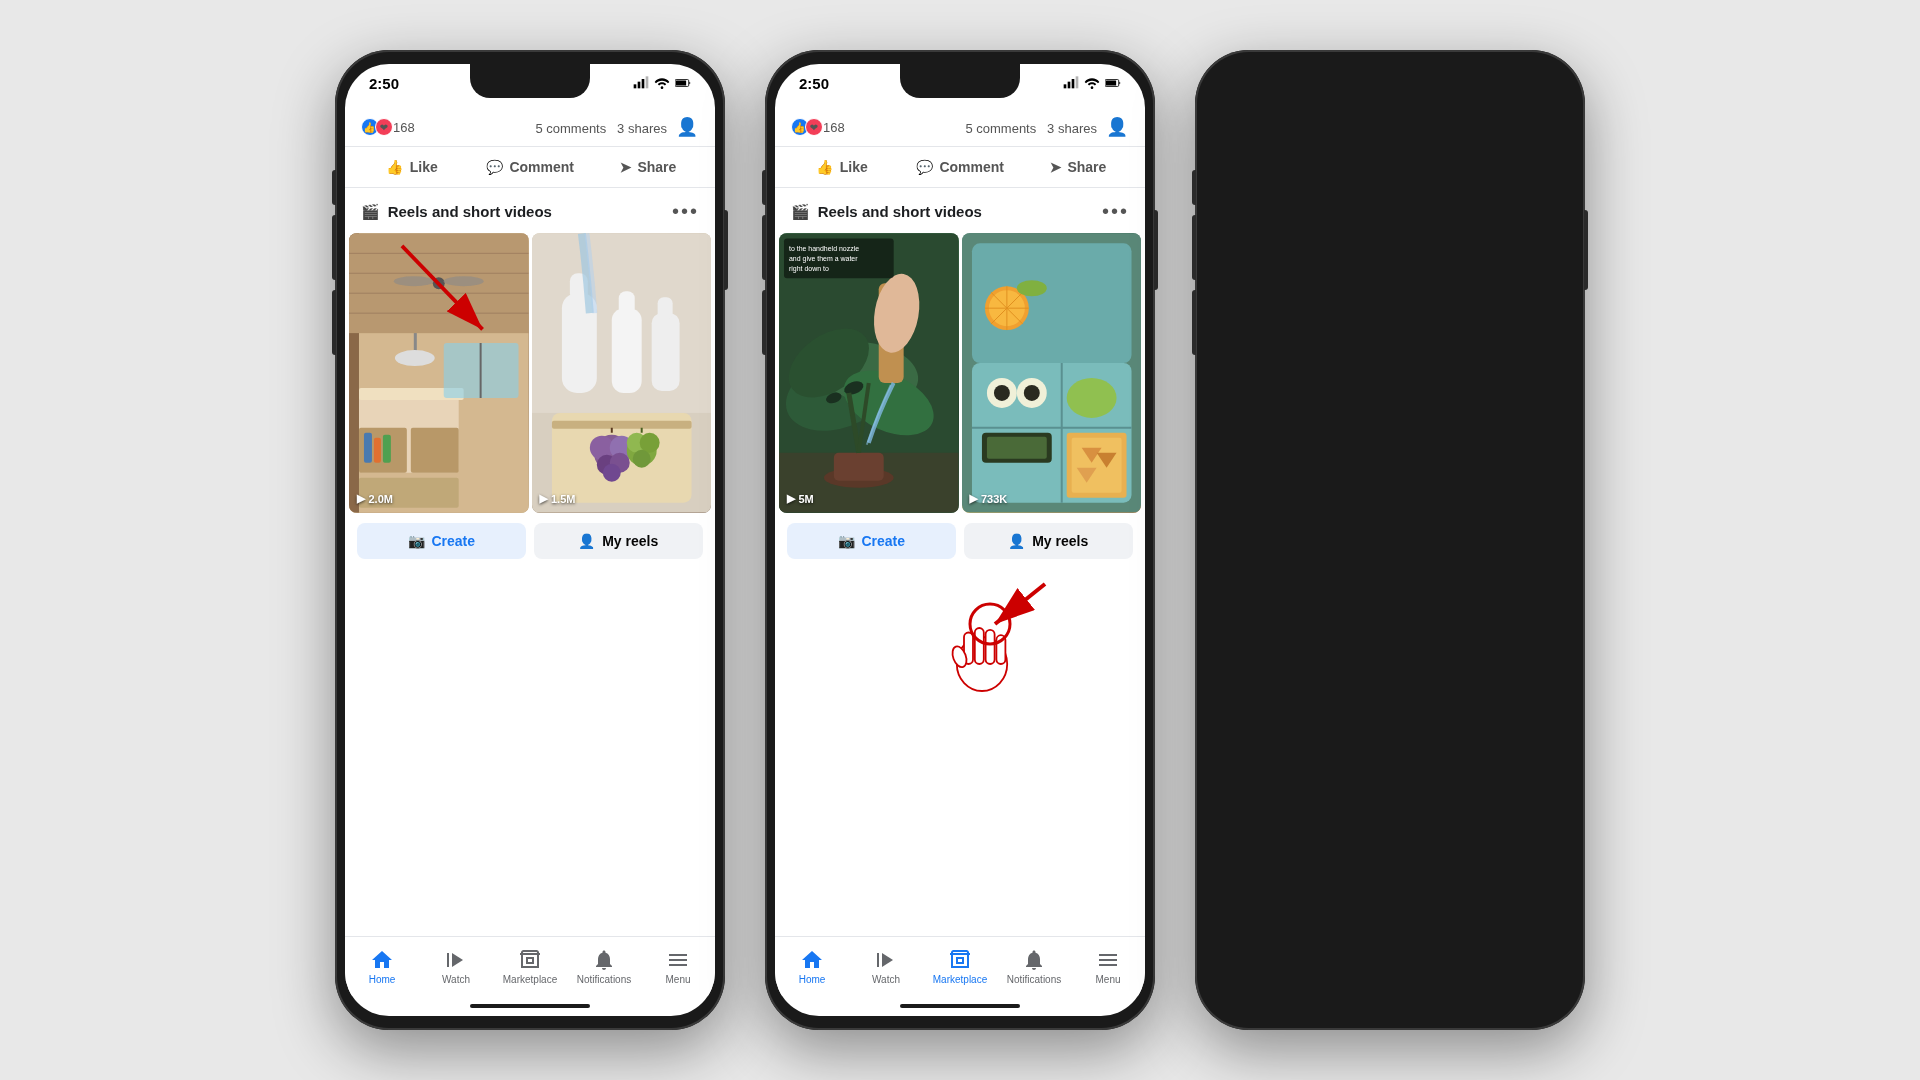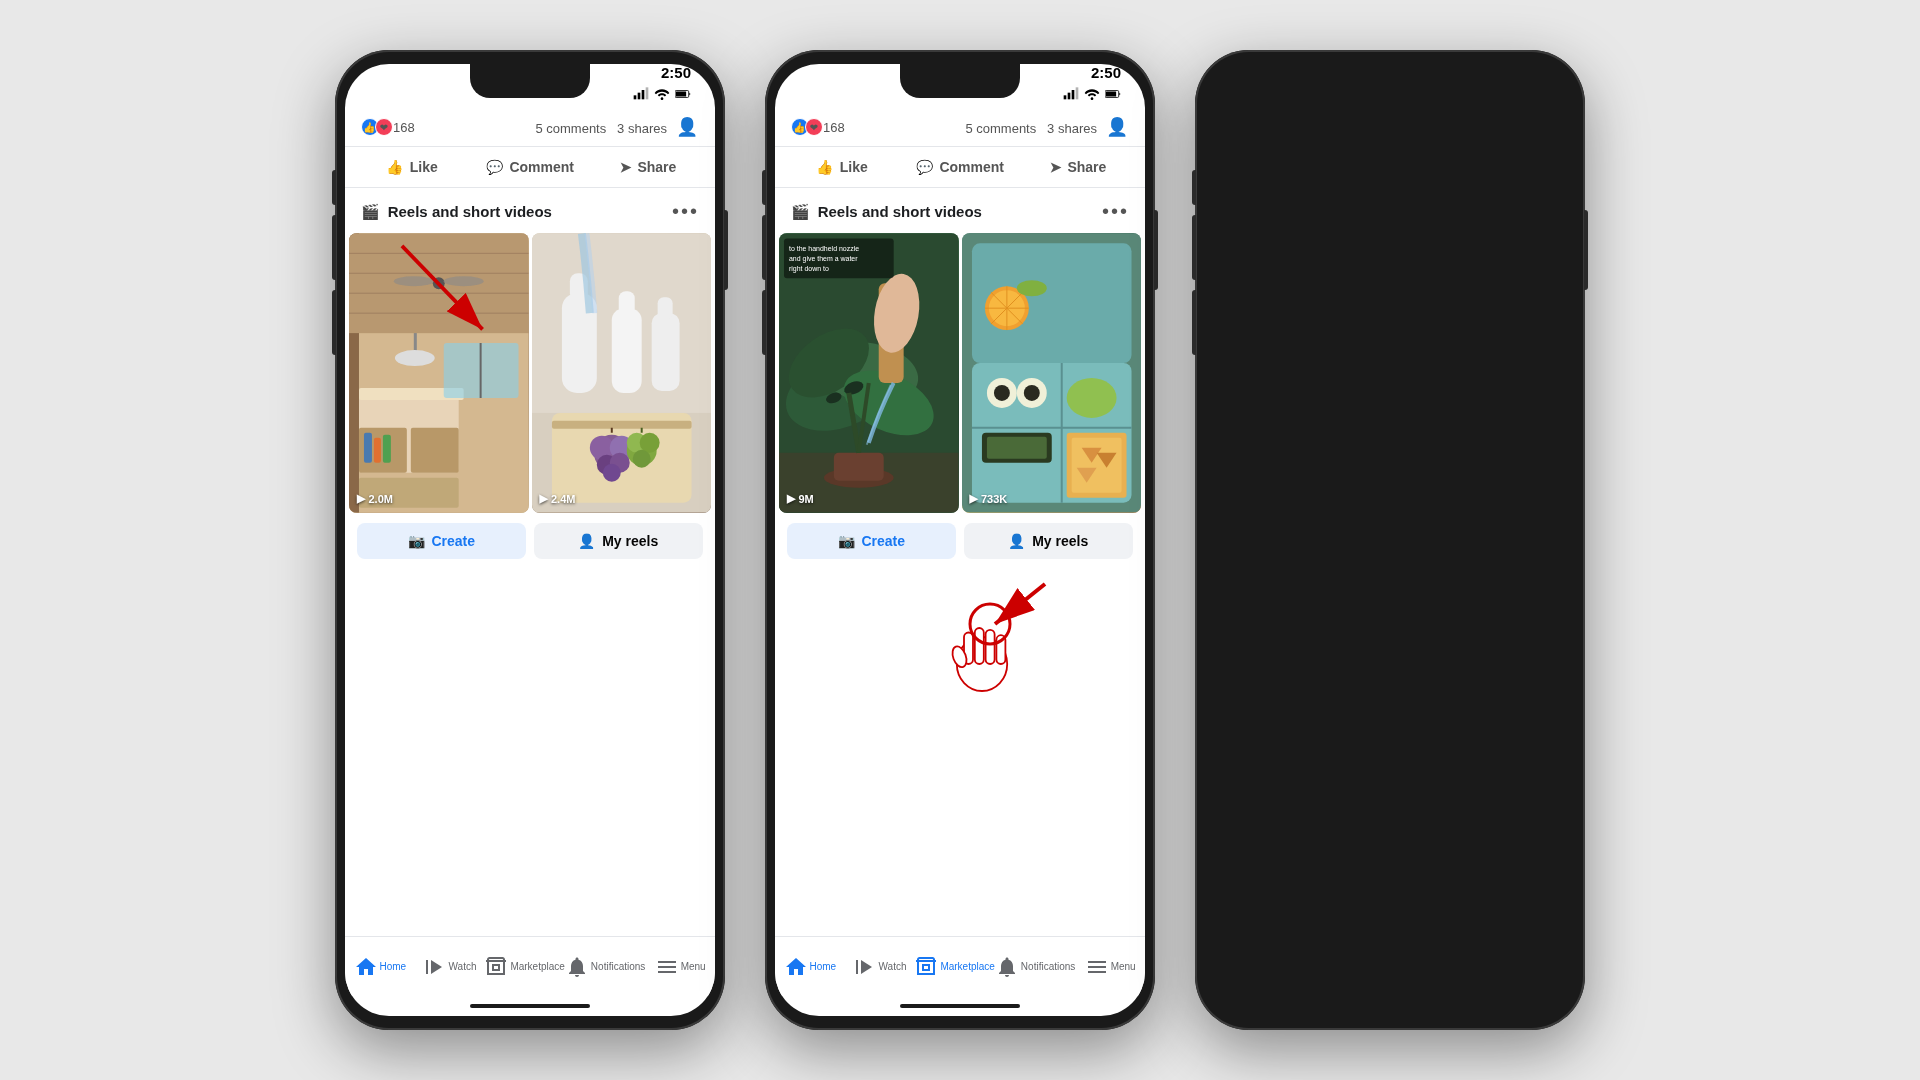--- a/index.html
+++ b/index.html
@@ -49,28 +49,27 @@
       height: 34px;
       background: #1a1a1a;
       border-radius: 0 0 20px 20px;
       z-index: 10;
     }
 
     
     .status-bar {
       height: 44px;
       display: flex;
-      align-items: flex-end;
+      align-items: center;
       justify-content: space-between;
       padding: 0 24px 6px;
       font-size: 15px;
       font-weight: 600;
       flex-shrink: 0;
       z-index: 5;
-      flex-direction: column;
     }
 
     .status-time {
       font-size: 15px;
       font-weight: 700;
     }
 
     .status-icons {
       display: flex;
       gap: 5px;
@@ -259,21 +258,21 @@
       border-top: 1px solid #e4e6ea;
       display: flex;
       align-items: center;
       flex-shrink: 0;
       background: #fff;
     }
 
     .nav-item {
       flex: 1;
       display: flex;
-      flex-direction: row;
+      flex-direction: column;
       align-items: center;
       justify-content: center;
       gap: 2px;
       font-size: 10px;
       color: #65676b;
       padding: 4px 0;
     }
 
     .nav-item.active {
       color: #1877f2;
@@ -513,21 +512,21 @@
               <circle cx="110" cy="218" r="15" fill="#80a840"></circle>
               <circle cx="105" cy="210" r="10" fill="#90b850"></circle>
               <circle cx="118" cy="210" r="10" fill="#78a038"></circle>
               <circle cx="110" cy="226" r="9" fill="#70983a"></circle>
 
               <line x1="80" y1="200" x2="80" y2="195" stroke="#5a3a20" stroke-width="2"></line>
               <line x1="110" y1="200" x2="110" y2="195" stroke="#4a6020" stroke-width="2"></line>
             </svg>
             <div class="reel-overlay">
               <span>▶</span>
-              <span>2.4M</span>
+              <span>1.5M</span>
             </div>
           </div>
         </div>
 
         <div class="reels-buttons">
           <button class="btn-create">
             <span>📷</span>
             <span>Create</span>
           </button>
           <button class="btn-myreels">
@@ -689,21 +688,21 @@
 
               <ellipse cx="118" cy="80" rx="22" ry="40" fill="#e0b898" transform="rotate(10 118 80)"></ellipse>
 
               <rect x="5" y="5" width="110" height="40" rx="3" fill="rgba(0,0,0,0.5)"></rect>
               <text x="10" y="18" fill="white" font-size="7">to the handheld nozzle</text>
               <text x="10" y="28" fill="white" font-size="7">and give them a water</text>
               <text x="10" y="38" fill="white" font-size="7">right down to</text>
             </svg>
             <div class="reel-overlay">
               <span>▶</span>
-              <span>9M</span>
+              <span>5M</span>
             </div>
           </div>
 
           <div class="reel-item reel-bg-food">
             <svg width="100%" height="100%" viewBox="0 0 180 280">
               <rect width="180" height="280" fill="#5a8878"></rect>
 
               <rect x="10" y="10" width="160" height="120" rx="8" fill="#6aabaa"></rect>
 
               <rect x="10" y="130" width="160" height="140" rx="8" fill="#7abcbb"></rect>

